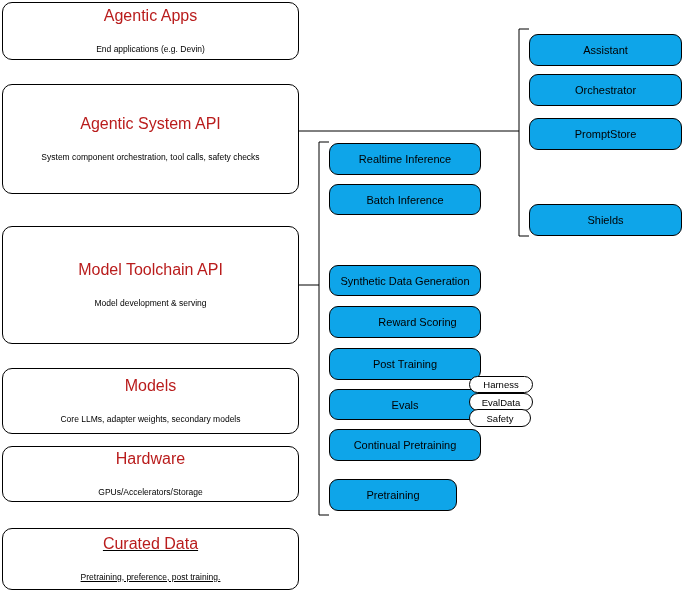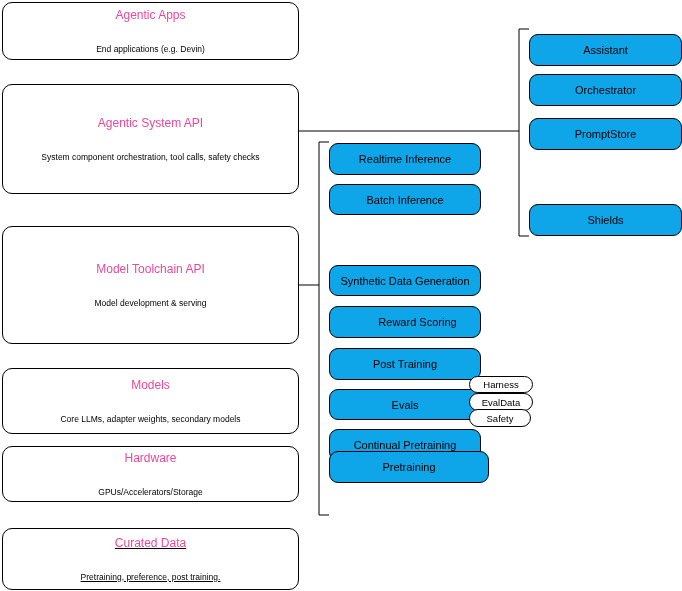--- a/index.html
+++ b/index.html
@@ -26,23 +26,23 @@
     display: flex;
     flex-direction: column;
     align-items: center;
     justify-content: center;
     text-align: center;
   }
   .layer-box {
     border-radius: 10px;
   }
   .layer-title {
-    font-size: 12px;
+    font-size: 16px;
     line-height: 15px;
-    color: #ec4899;
+    color: #b91c1c;
   }
   .layer-sub {
     font-size: 8.5px;
     line-height: 12px;
     color: #000000;
     margin-top: 20px;
   }
   .pill {
     position: absolute;
     box-sizing: border-box;
@@ -127,19 +127,19 @@
   <div class="pill" style="left:529px; top:118px; width:153px; height:32px;">PromptStore</div>
   <div class="pill" style="left:529px; top:204px; width:153px; height:32px;">Shields</div>
 
   <div class="pill" style="left:329px; top:143px; width:152px; height:32px;">Realtime Inference</div>
   <div class="pill" style="left:329px; top:184px; width:152px; height:31px;">Batch Inference</div>
   <div class="pill" style="left:329px; top:265px; width:152px; height:31px;">Synthetic Data Generation</div>
   <div class="pill" style="left:329px; top:306px; width:152px; height:32px;padding-left:25px;">Reward Scoring</div>
   <div class="pill" style="left:329px; top:348px; width:152px; height:32px;">Post Training</div>
   <div class="pill" style="left:329px; top:389px; width:152px; height:31px;">Evals</div>
   <div class="pill" style="left:329px; top:429px; width:152px; height:32px;">Continual Pretraining</div>
-  <div class="pill" style="left:329px; top:451px; width:160px; height:32px;">Pretraining</div>
+  <div class="pill" style="left:329px; top:479px; width:128px; height:32px;">Pretraining</div>
 
   <div class="pill-small" style="left:469px; top:376px; width:64px; height:17px;">Harness</div>
   <div class="pill-small" style="left:469px; top:393px; width:64px; height:18px;">EvalData</div>
   <div class="pill-small" style="left:469px; top:409px; width:62px; height:18px;">Safety</div>
 
 </div>
 
 </body></html>

